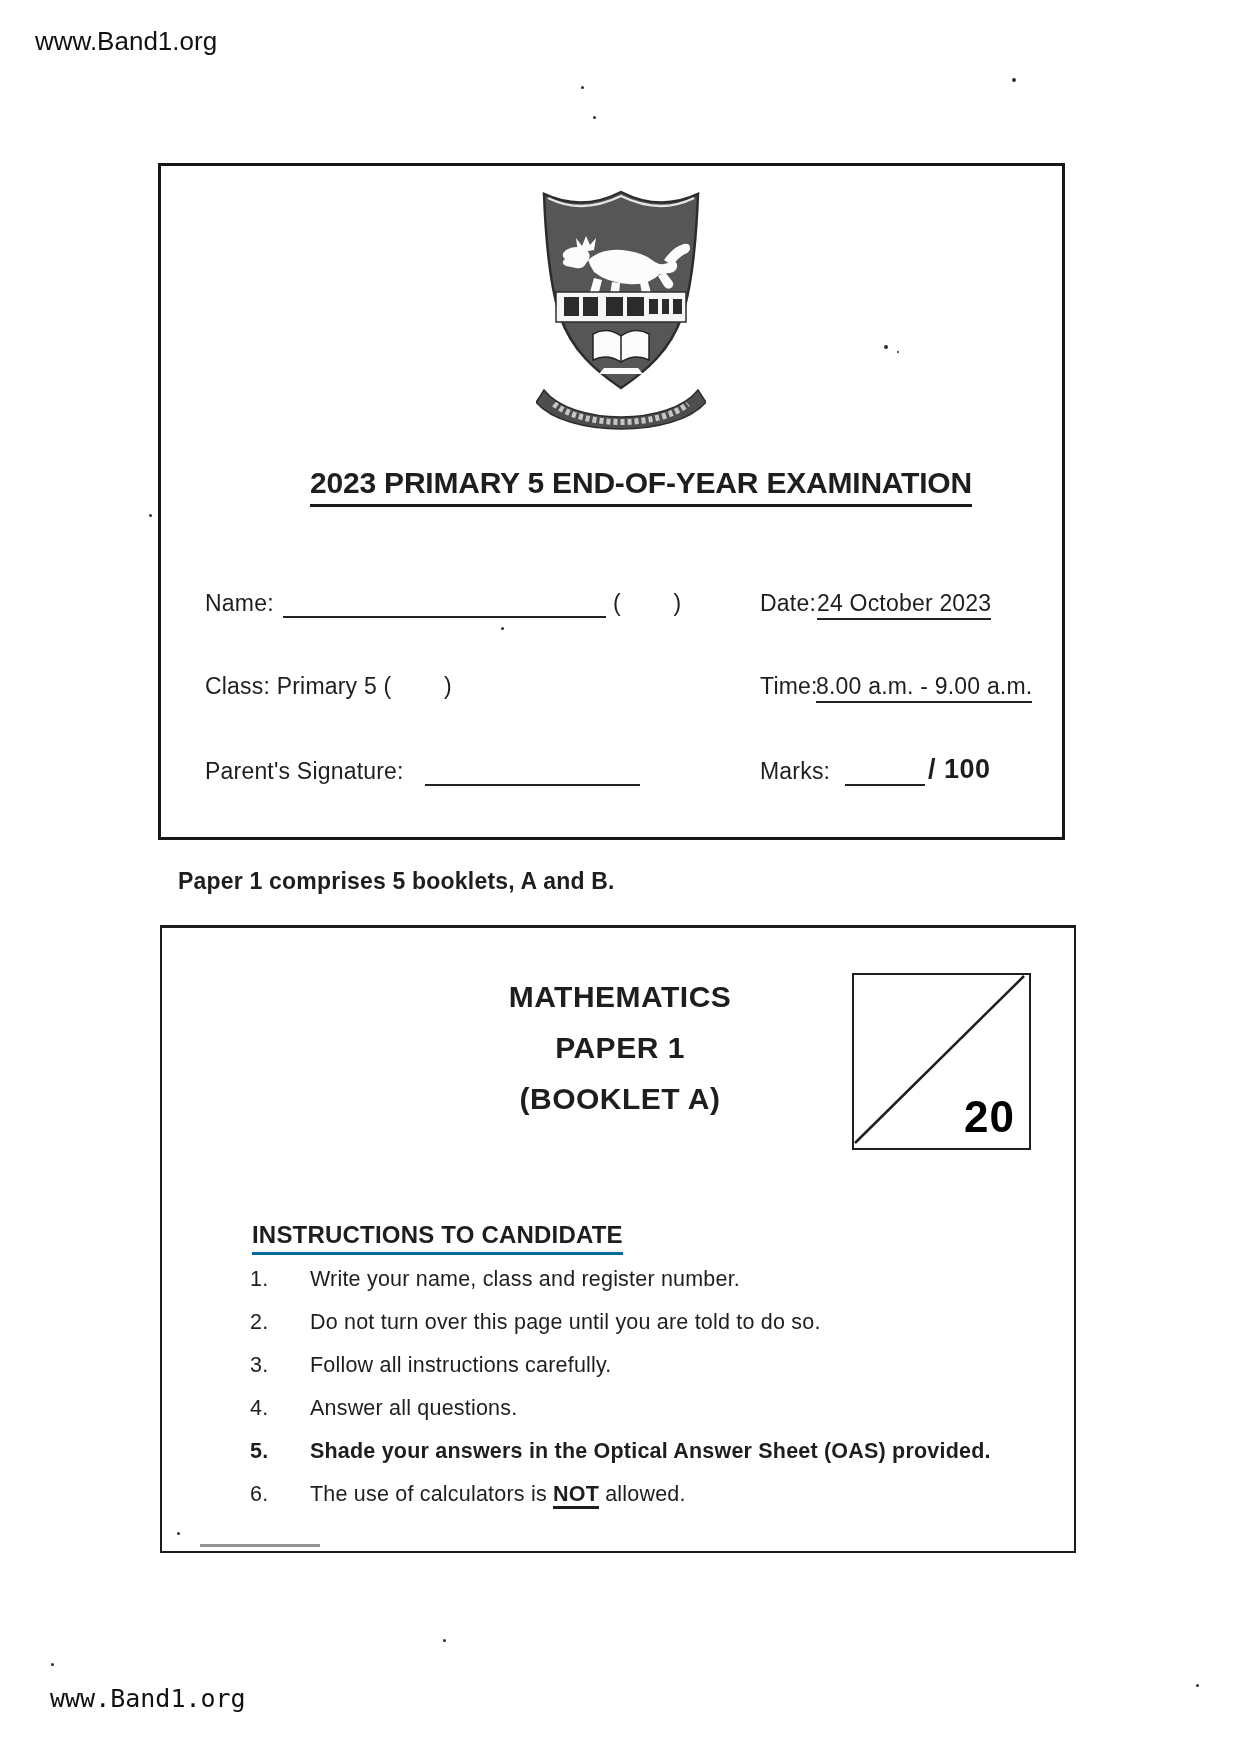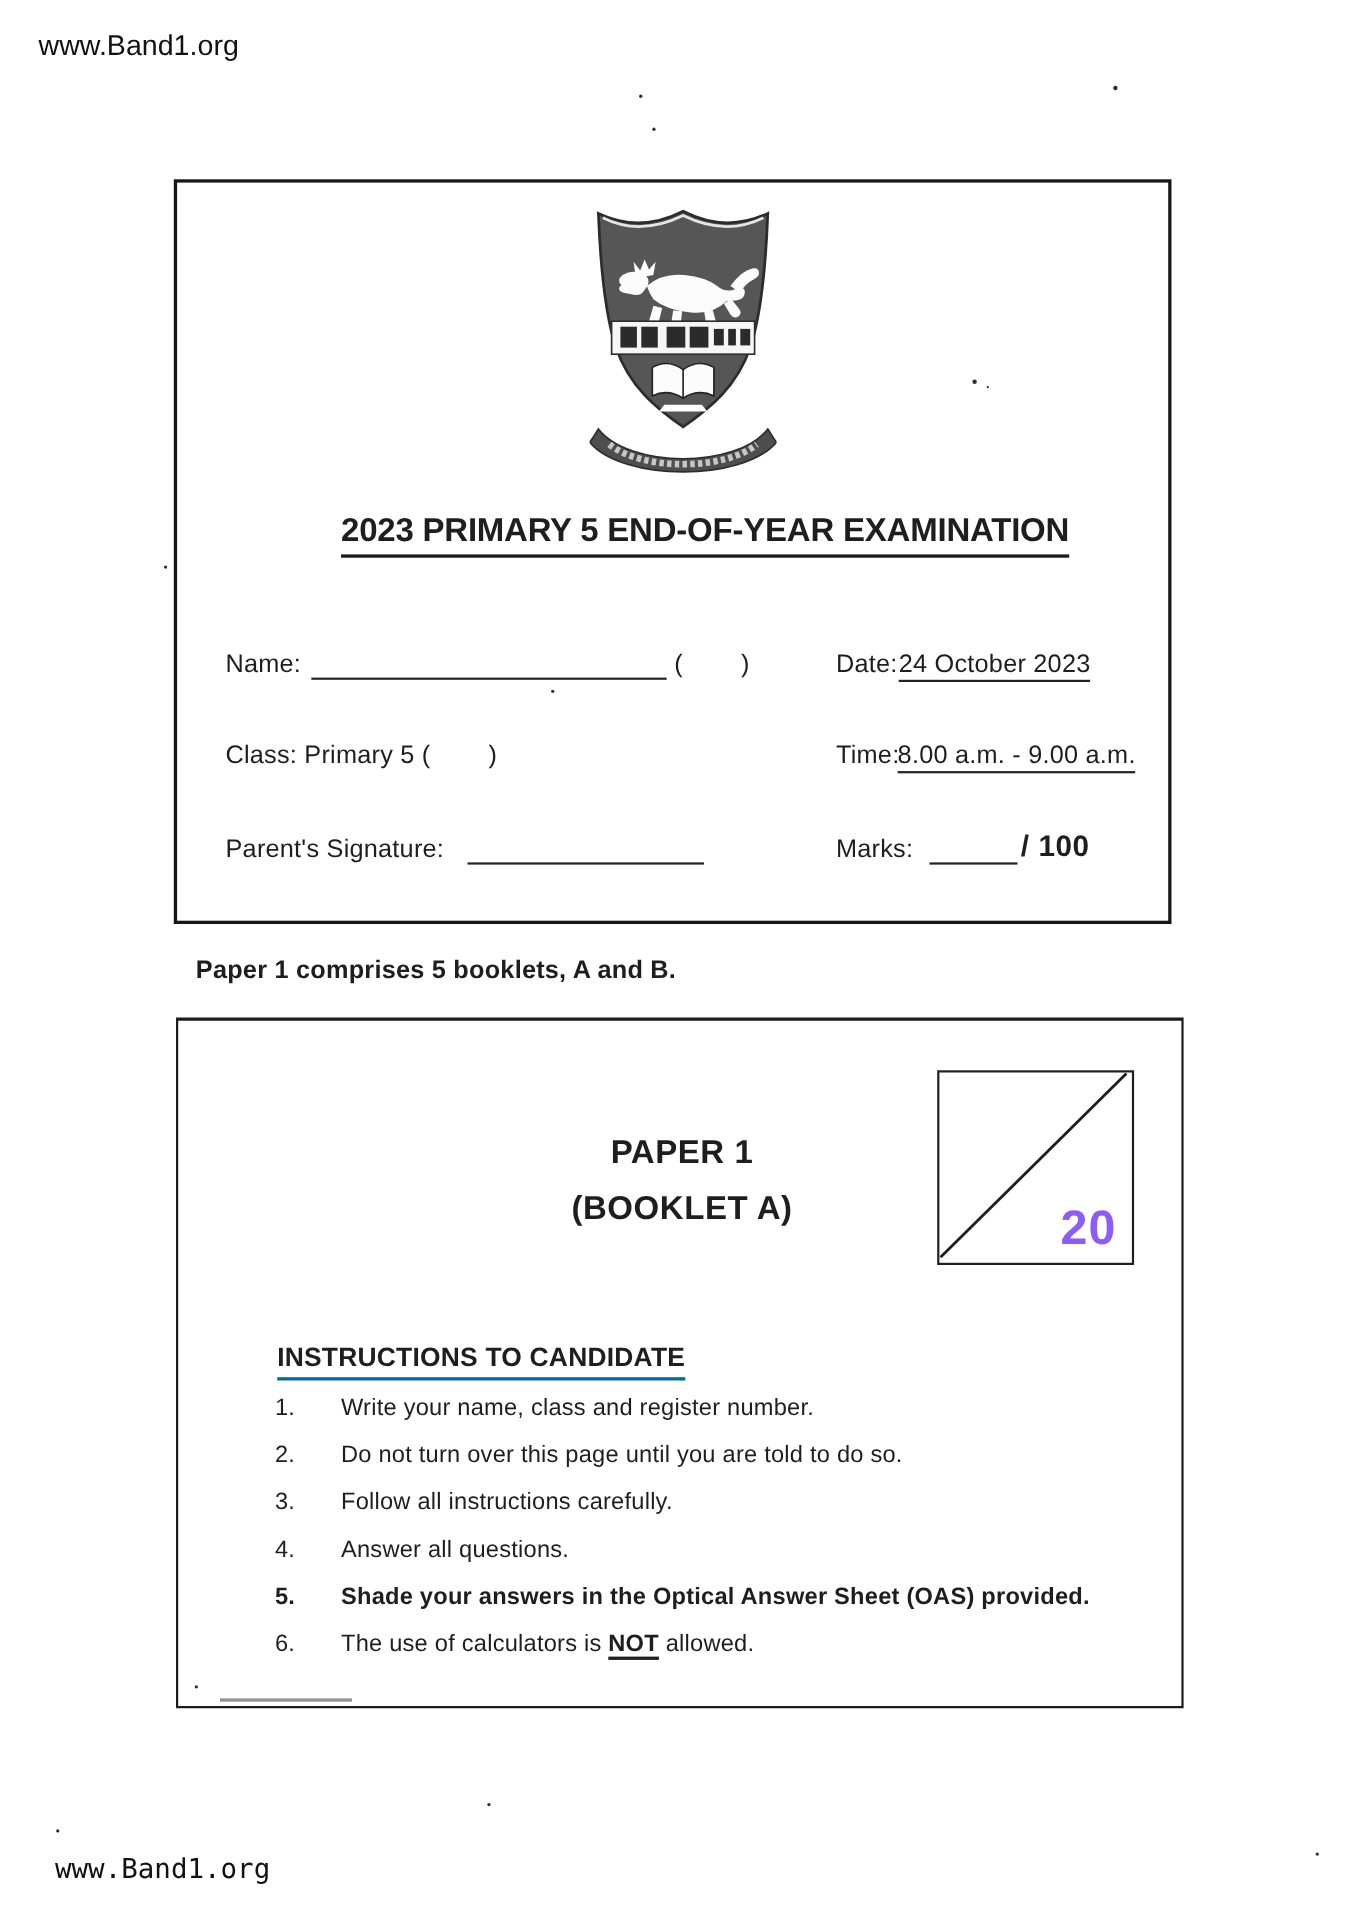--- a/index.html
+++ b/index.html
@@ -34,21 +34,21 @@
   .note{left:178px;top:868px;font-size:23px;font-weight:700;letter-spacing:.2px;}
 
   
   .center-line{left:158px;width:600px;text-align:center;font-weight:700;font-size:30px;letter-spacing:.5px;white-space:nowrap;}
   .subject{top:52px;}
   .paper-no{top:103px;}
   .booklet{top:154px;}
 
   .scorebox{left:690px;top:45px;width:175px;height:173px;border:2px solid #1f1f1f;}
   .scorebox svg{position:absolute;left:0;top:0;}
-  .score-val{position:absolute;right:14px;bottom:6px;font-size:44px;font-weight:700;color:#8b5cf6;letter-spacing:1px;}
+  .score-val{position:absolute;right:14px;bottom:6px;font-size:44px;font-weight:700;color:#000000;letter-spacing:1px;}
 
   .inst-title{left:90px;top:293px;font-size:24px;font-weight:700;letter-spacing:.2px;
               border-bottom:3px solid #0369a1;padding-bottom:3px;display:inline-block;}
   .inst-list{left:88px;top:338px;width:810px;}
   .inst-row{display:flex;margin-bottom:17px;font-size:21.5px;line-height:26px;letter-spacing:.2px;}
   .inst-num{width:60px;flex:0 0 60px;}
   .inst-text{flex:1;}
   .b{font-weight:700;}
   .u{border-bottom:3px solid #1e1e1e;}
 
@@ -135,20 +135,21 @@
       <span class="abs blank" style="left:684px;width:80px;"></span>
       <span class="abs marks-total" style="left:767px;top:-4px;">/&nbsp;100</span>
     </div>
 
   </div>
 
   <div class="abs note">Paper 1 comprises 5 booklets, A and B.</div>
 
   <div class="abs box2">
 
+    <div class="abs center-line subject">MATHEMATICS</div>
     <div class="abs center-line paper-no">PAPER 1</div>
     <div class="abs center-line booklet">(BOOKLET A)</div>
 
     <div class="abs scorebox">
       <svg width="171" height="169" viewBox="0 0 171 169" aria-hidden="true">
         <line x1="1" y1="168" x2="170" y2="1" stroke="#1e1e1e" stroke-width="2.5"></line>
       </svg>
       <span class="score-val">20</span>
     </div>
 

